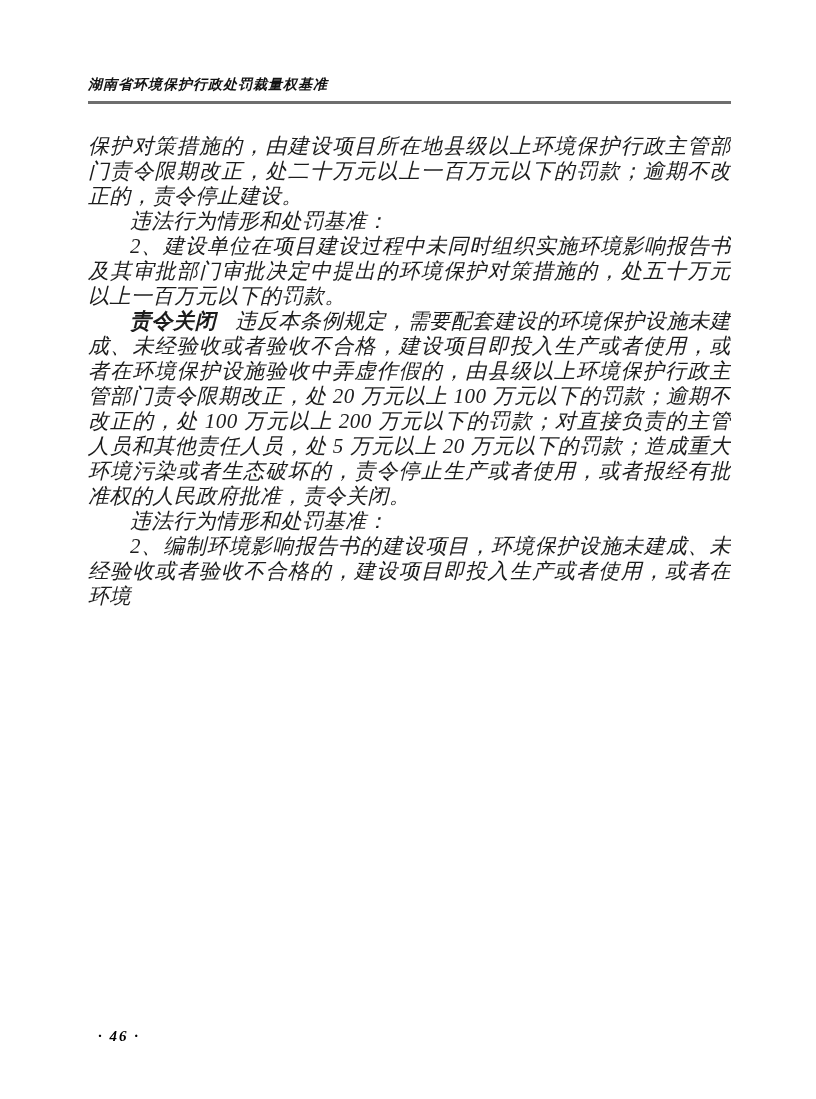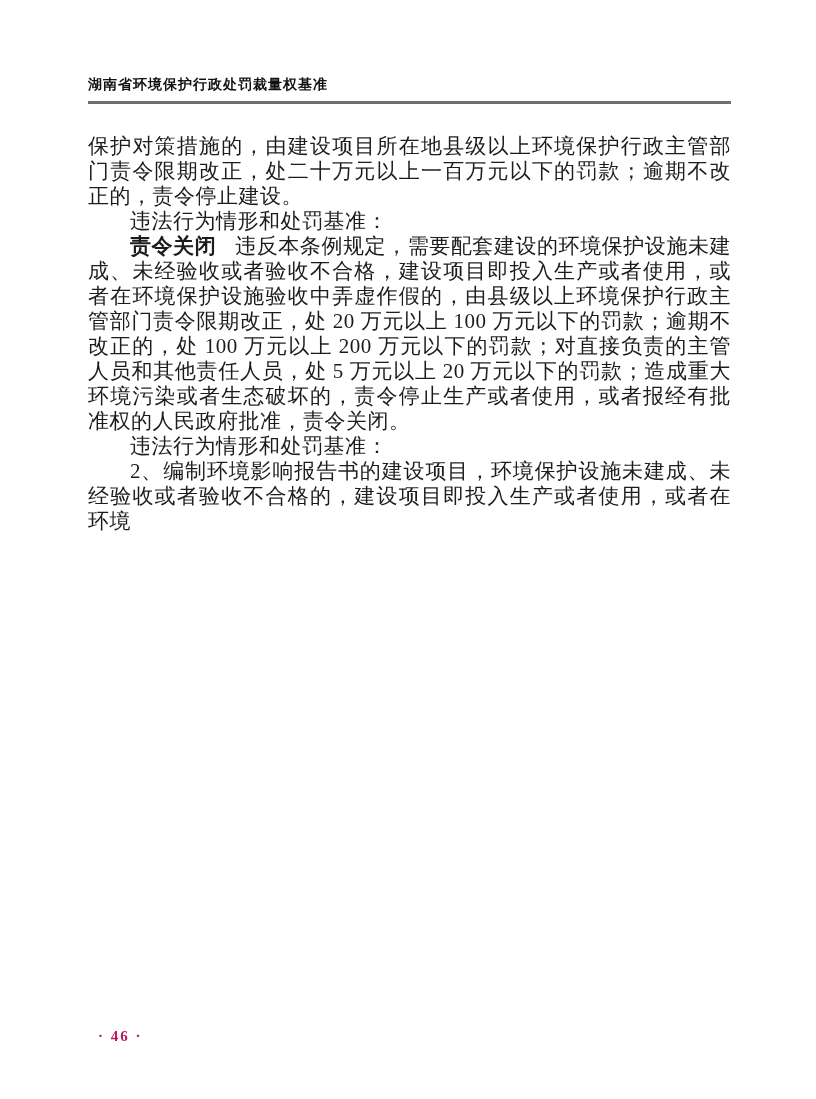--- a/index.html
+++ b/index.html
@@ -1,15 +1,15 @@
 <!DOCTYPE html>
 <html><head>
 <meta charset="utf-8">
 <style>
-  * { margin: 0; padding: 0; box-sizing: border-box; }
+  * { margin: 0; padding: 0; box-sizing: border-box; font-style: italic; }
   html, body { background: #e8e8e8; }
   .page {
     position: relative;
     width: 816px;
     height: 1099px;
     background: #ffffff;
     margin: 0 auto;
     overflow: hidden;
     font-family: "Liberation Serif", "DejaVu Serif", serif;
     color: #1c1c1c;
@@ -52,36 +52,37 @@
     font-weight: bold;
     margin-right: 0.9em;
   }
   .page-footer {
     position: absolute;
     left: 98px;
     top: 1028px;
     font-size: 15px;
     font-weight: bold;
     letter-spacing: 2px;
-    color: #be185d;
+    color: #000000;
   }
 </style>
 </head>
 <body>
 
 <div class="page">
 
   <header class="page-header">
     <div class="header-title">湖南省环境保护行政处罚裁量权基准</div>
     <div class="header-rule"></div>
   </header>
 
   <main class="page-body">
     <p class="para no-indent">保护对策措施的，由建设项目所在地县级以上环境保护行政主管部门责令限期改正，处二十万元以上一百万元以下的罚款；逾期不改正的，责令停止建设。</p>
     <p class="para">违法行为情形和处罚基准：</p>
+    <p class="para">2、建设单位在项目建设过程中未同时组织实施环境影响报告书及其审批部门审批决定中提出的环境保护对策措施的，处五十万元以上一百万元以下的罚款。</p>
     <p class="para"><span class="article-lead">责令关闭</span><span>违反本条例规定，需要配套建设的环境保护设施未建成、未经验收或者验收不合格，建设项目即投入生产或者使用，或者在环境保护设施验收中弄虚作假的，由县级以上环境保护行政主管部门责令限期改正，处 20 万元以上 100 万元以下的罚款；逾期不改正的，处 100 万元以上 200 万元以下的罚款；对直接负责的主管人员和其他责任人员，处 5 万元以上 20 万元以下的罚款；造成重大环境污染或者生态破坏的，责令停止生产或者使用，或者报经有批准权的人民政府批准，责令关闭。</span></p>
     <p class="para">违法行为情形和处罚基准：</p>
     <p class="para">2、编制环境影响报告书的建设项目，环境保护设施未建成、未经验收或者验收不合格的，建设项目即投入生产或者使用，或者在环境</p>
   </main>
 
   <footer class="page-footer">
     <span>· 46 ·</span>
   </footer>
 
 </div>

